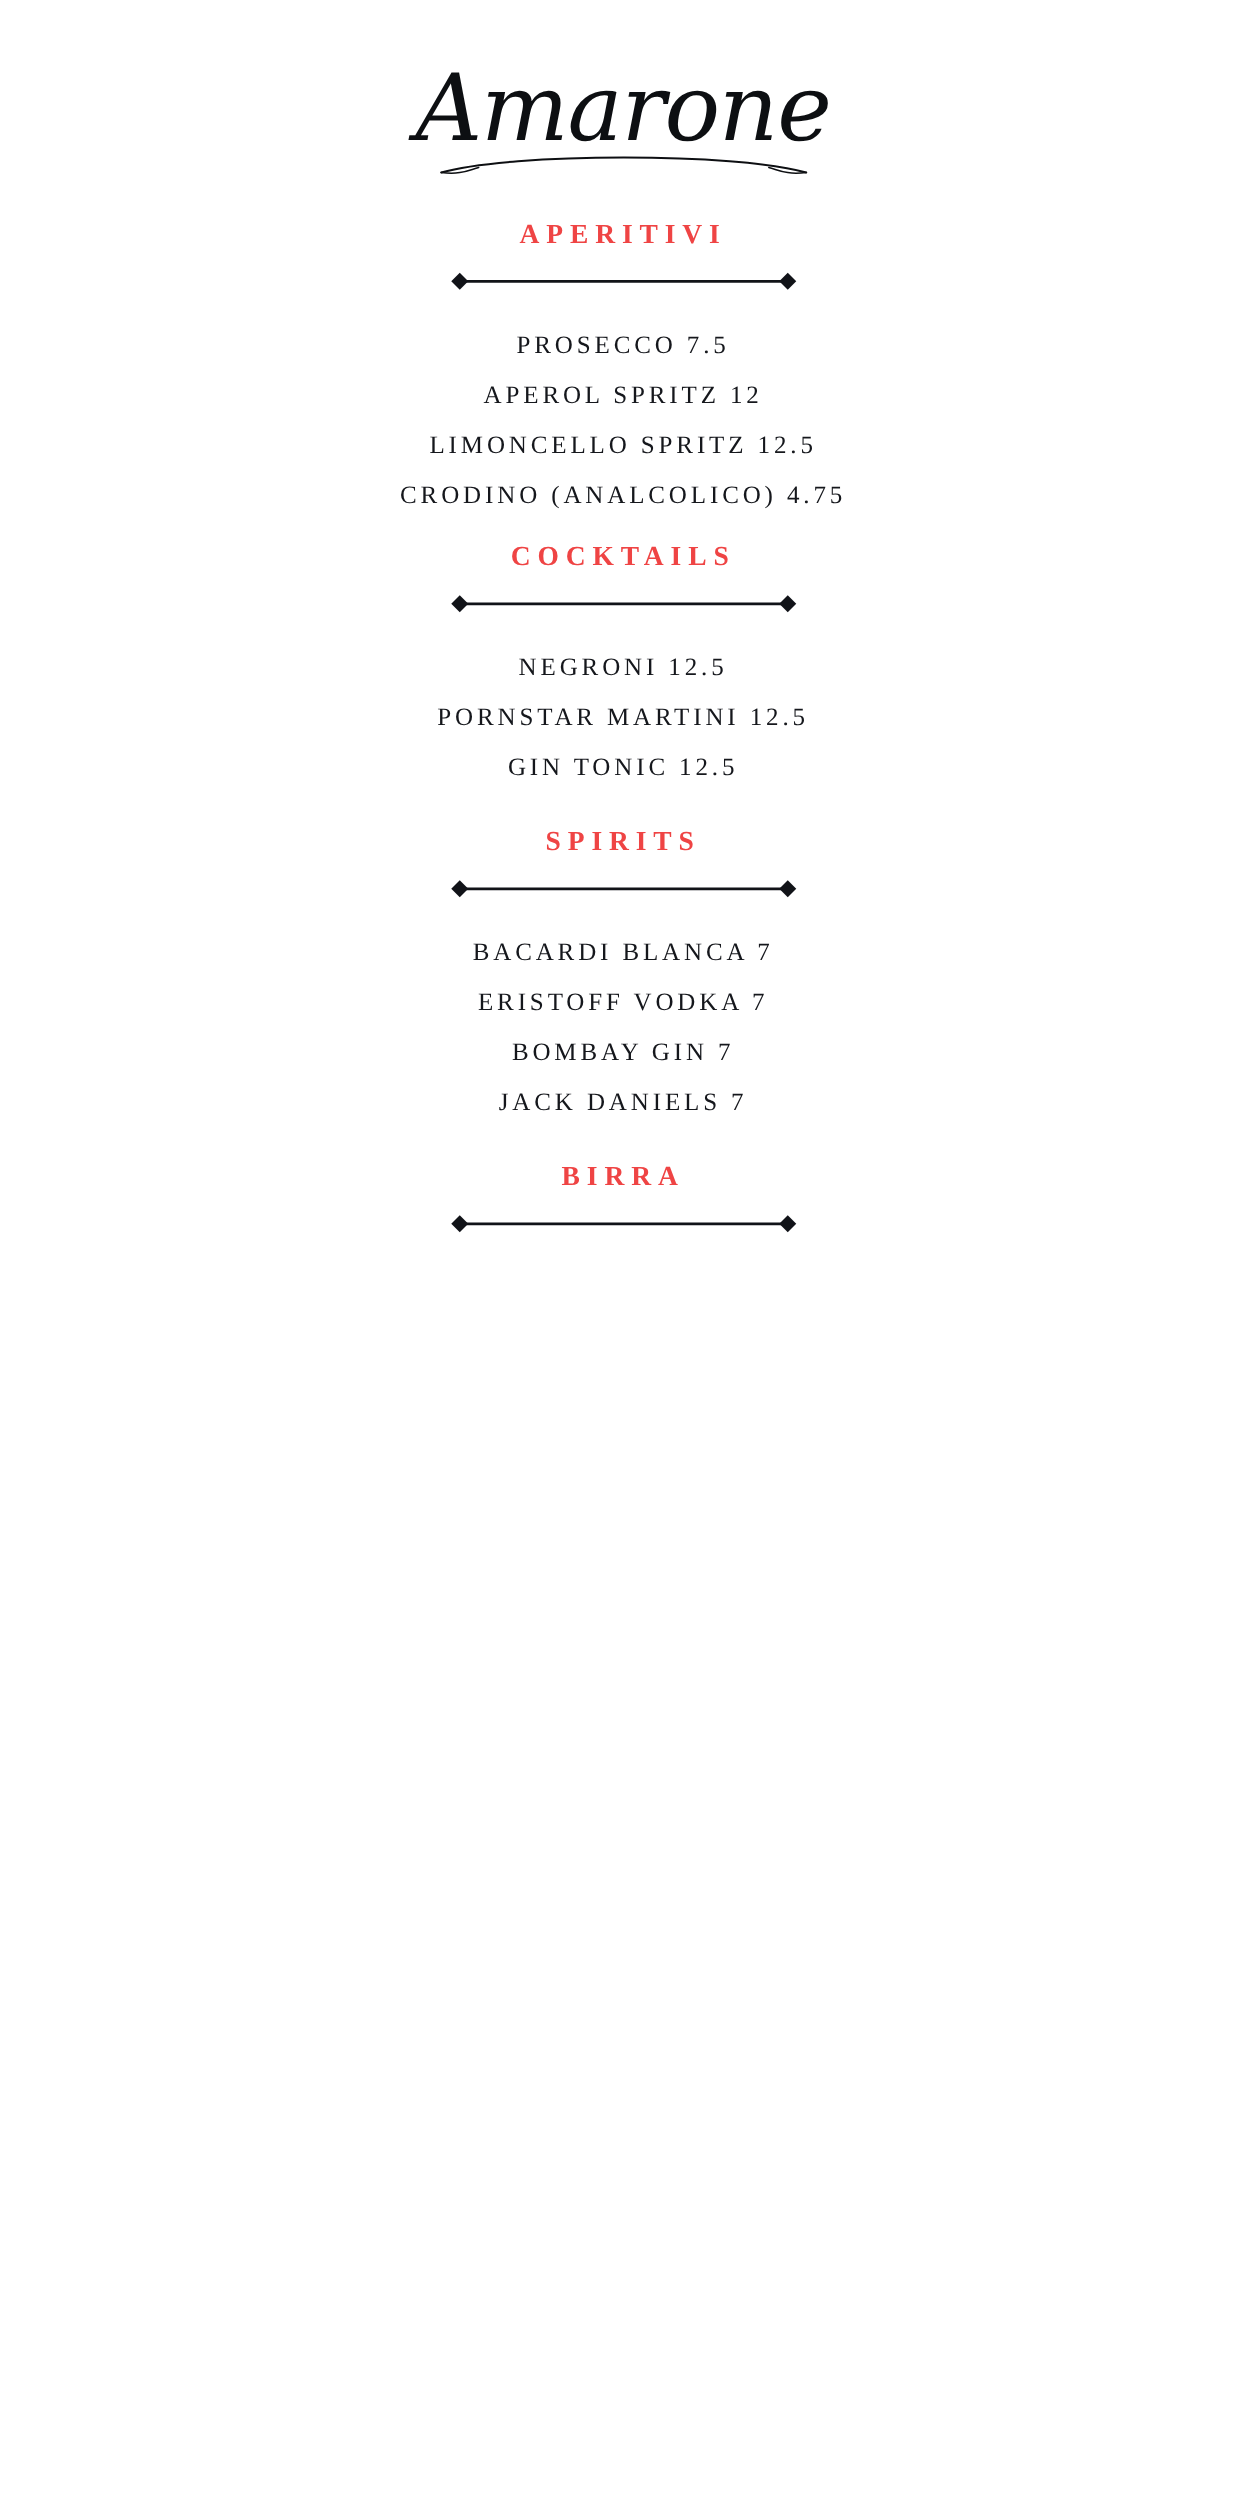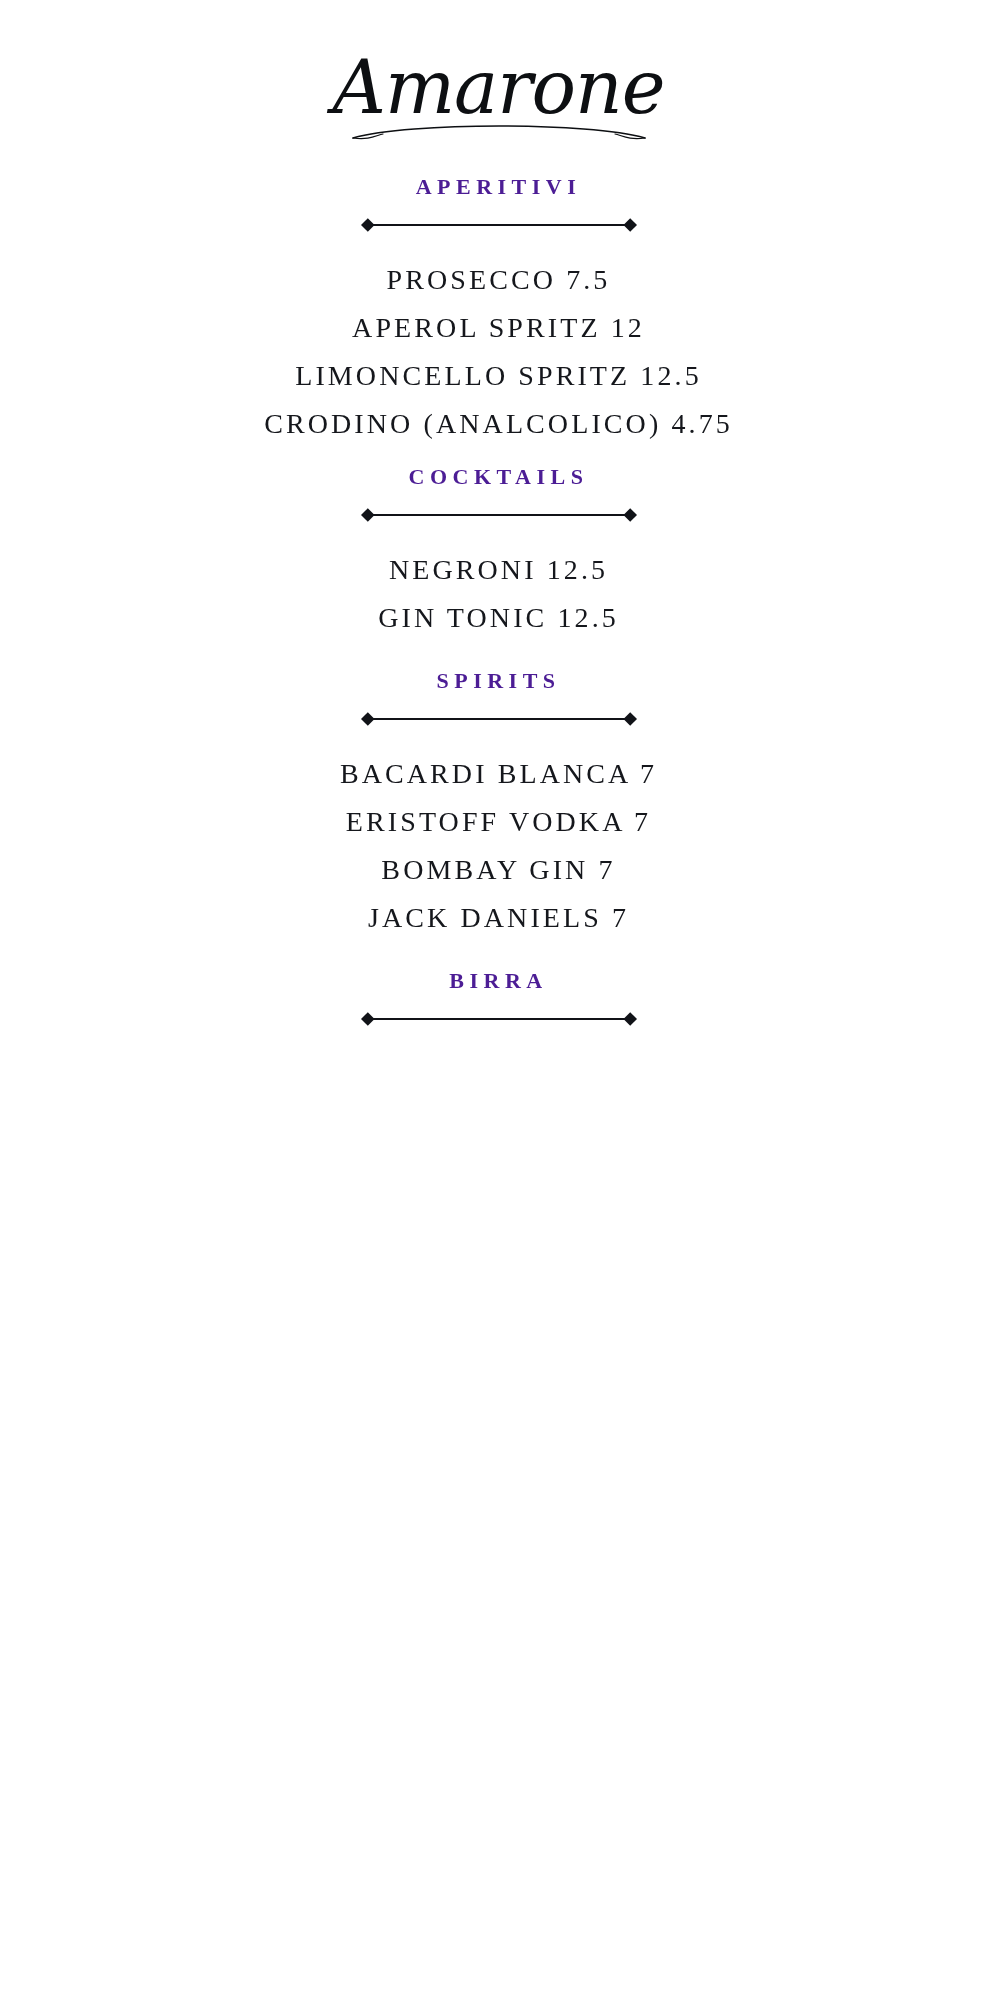--- a/index.html
+++ b/index.html
@@ -55,38 +55,38 @@
     display: flex;
     flex-direction: column;
     align-items: center;
   }
   .section-title {
     font-family: "Liberation Serif", serif;
     font-weight: bold;
     font-size: 22px;
     letter-spacing: 5.5px;
     text-transform: uppercase;
-    color: #4c1d95;
+    color: #ef4444;
     margin-bottom: 16px;
     text-align: center;
   }
   .rule {
     width: 280px;
     height: 18px;
     margin-bottom: 22px;
   }
   .items {
     display: flex;
     flex-direction: column;
     align-items: center;
     width: 100%;
   }
   .item {
     font-family: "Liberation Serif", serif;
-    font-size: 28px;
+    font-size: 20px;
     letter-spacing: 3.1px;
     text-transform: uppercase;
     color: #15171c;
     line-height: 1.0;
     padding: 10px 0;
     text-align: center;
     white-space: nowrap;
   }
 
   .gap-after-aperitivi { height: 16px; }
@@ -125,20 +125,21 @@
 
   <div class="section">
     <div class="section-title">COCKTAILS</div>
     <svg class="rule" viewBox="0 0 280 18">
       <line x1="10" y1="9" x2="270" y2="9" stroke="#111318" stroke-width="2.2"></line>
       <rect x="4" y="4.2" width="9.6" height="9.6" transform="rotate(45 8.8 9)" fill="#111318"></rect>
       <rect x="266.4" y="4.2" width="9.6" height="9.6" transform="rotate(45 271.2 9)" fill="#111318"></rect>
     </svg>
     <div class="items">
       <div class="item">NEGRONI 12.5</div>
+      <div class="item">PORNSTAR MARTINI 12.5</div>
       <div class="item">GIN TONIC 12.5</div>
     </div>
   </div>
 
   <div class="gap-section"></div>
 
   <div class="section">
     <div class="section-title">SPIRITS</div>
     <svg class="rule" viewBox="0 0 280 18">
       <line x1="10" y1="9" x2="270" y2="9" stroke="#111318" stroke-width="2.2"></line>

